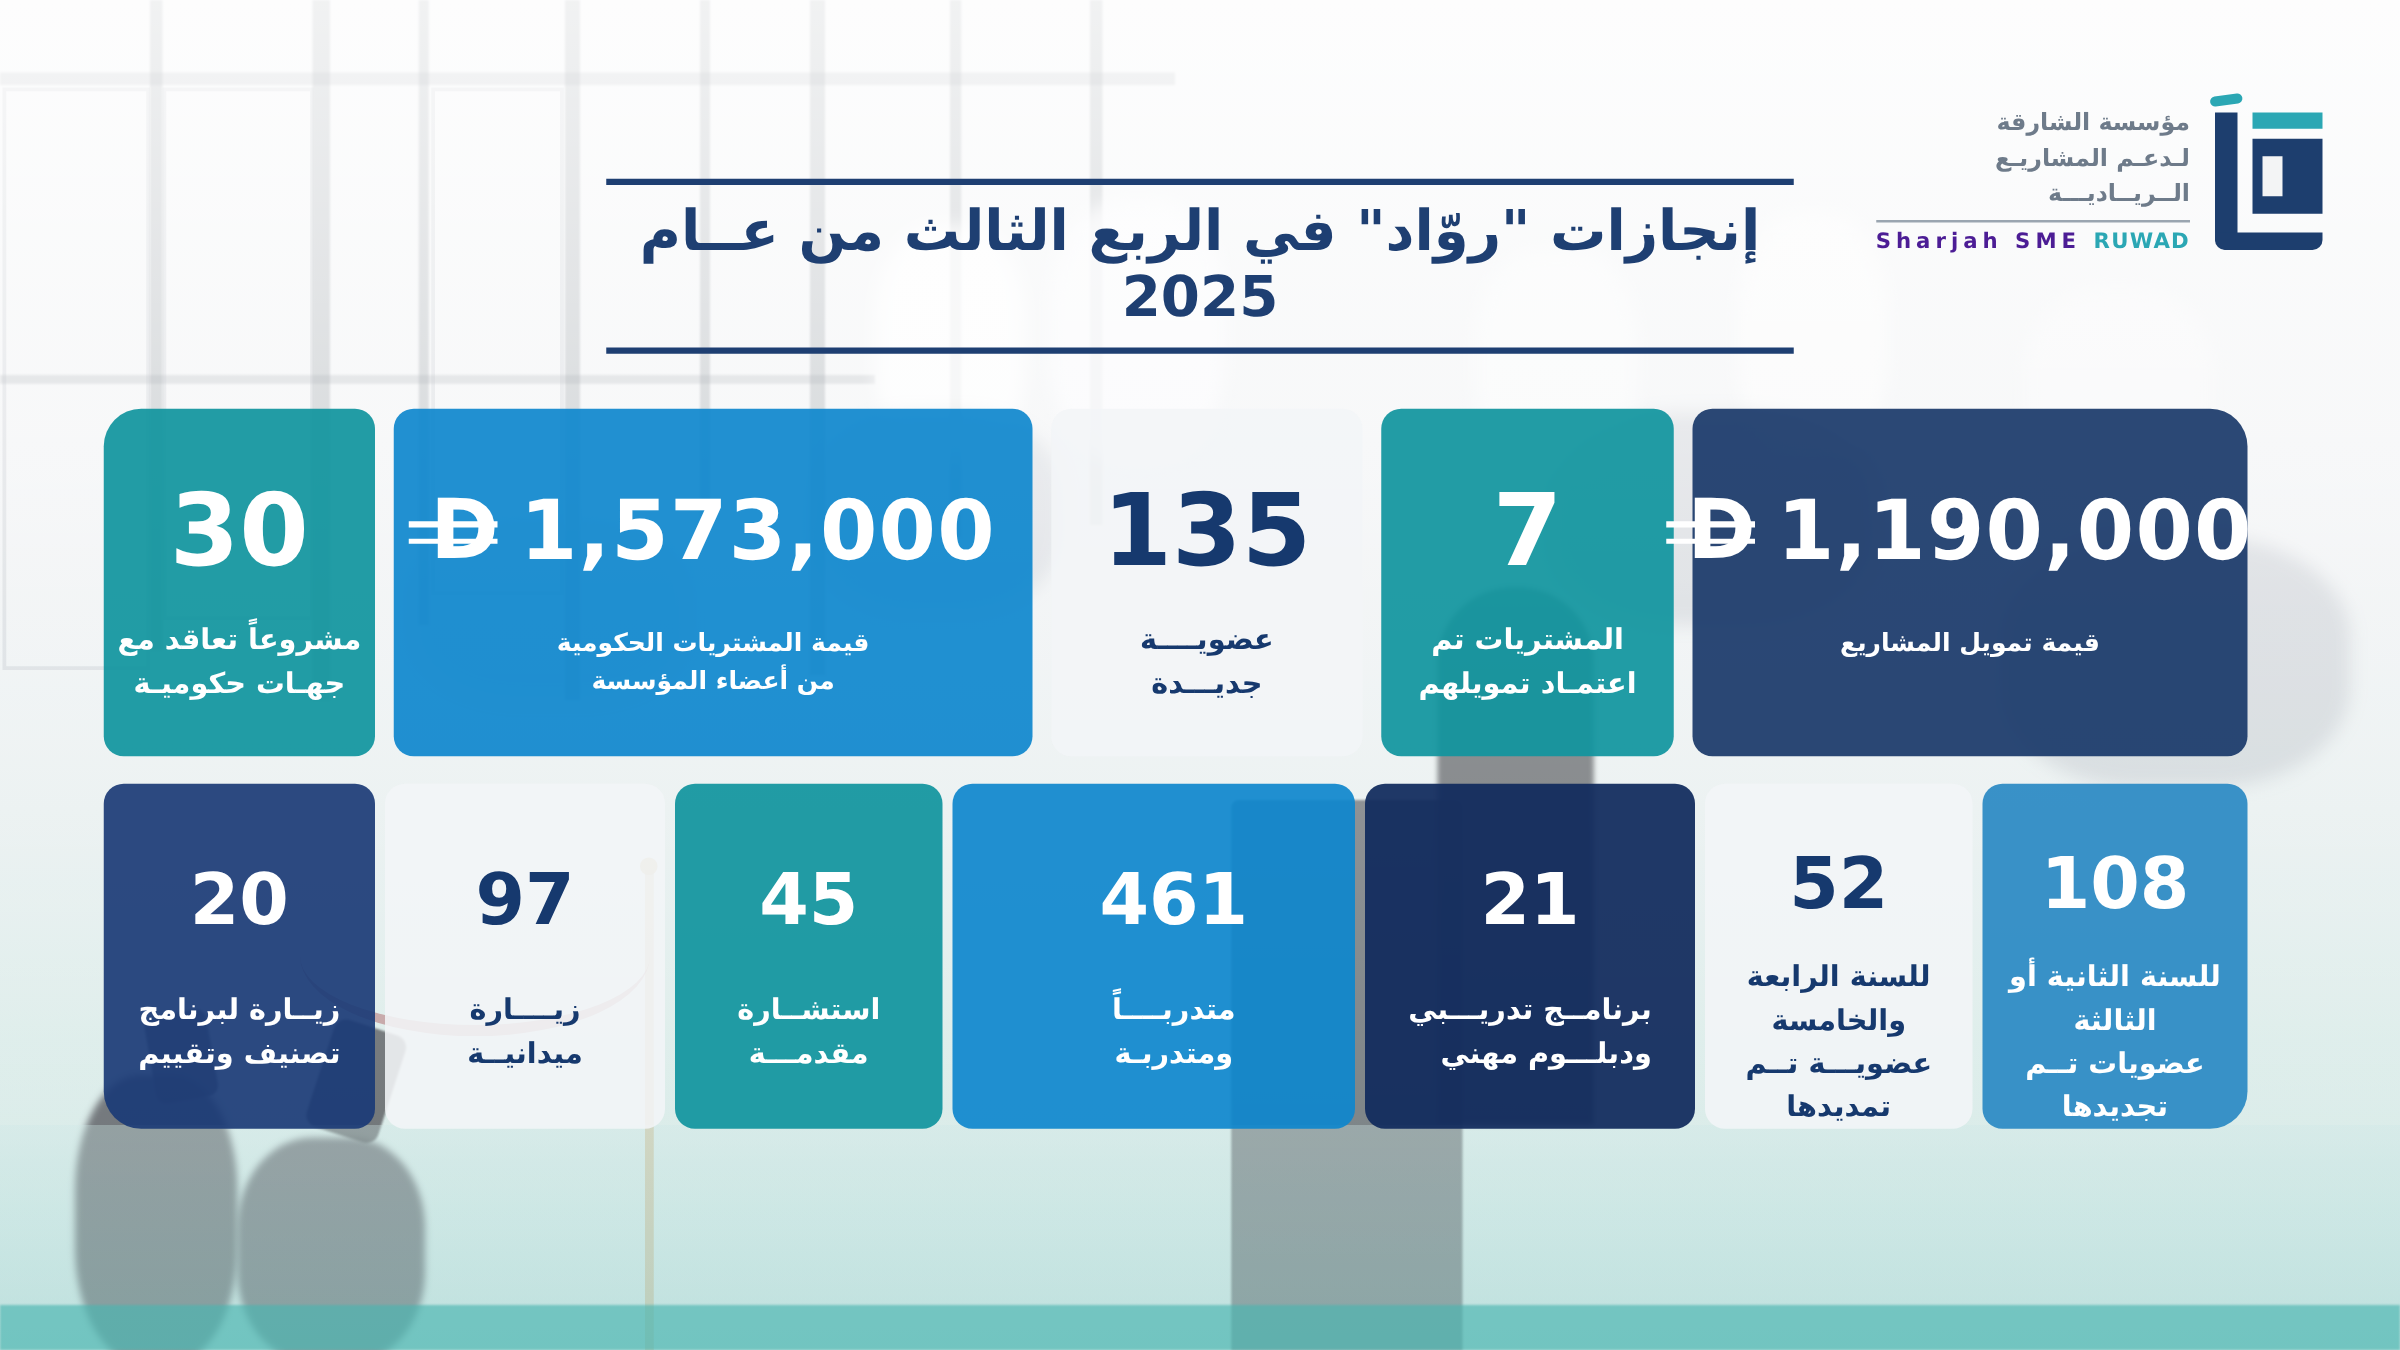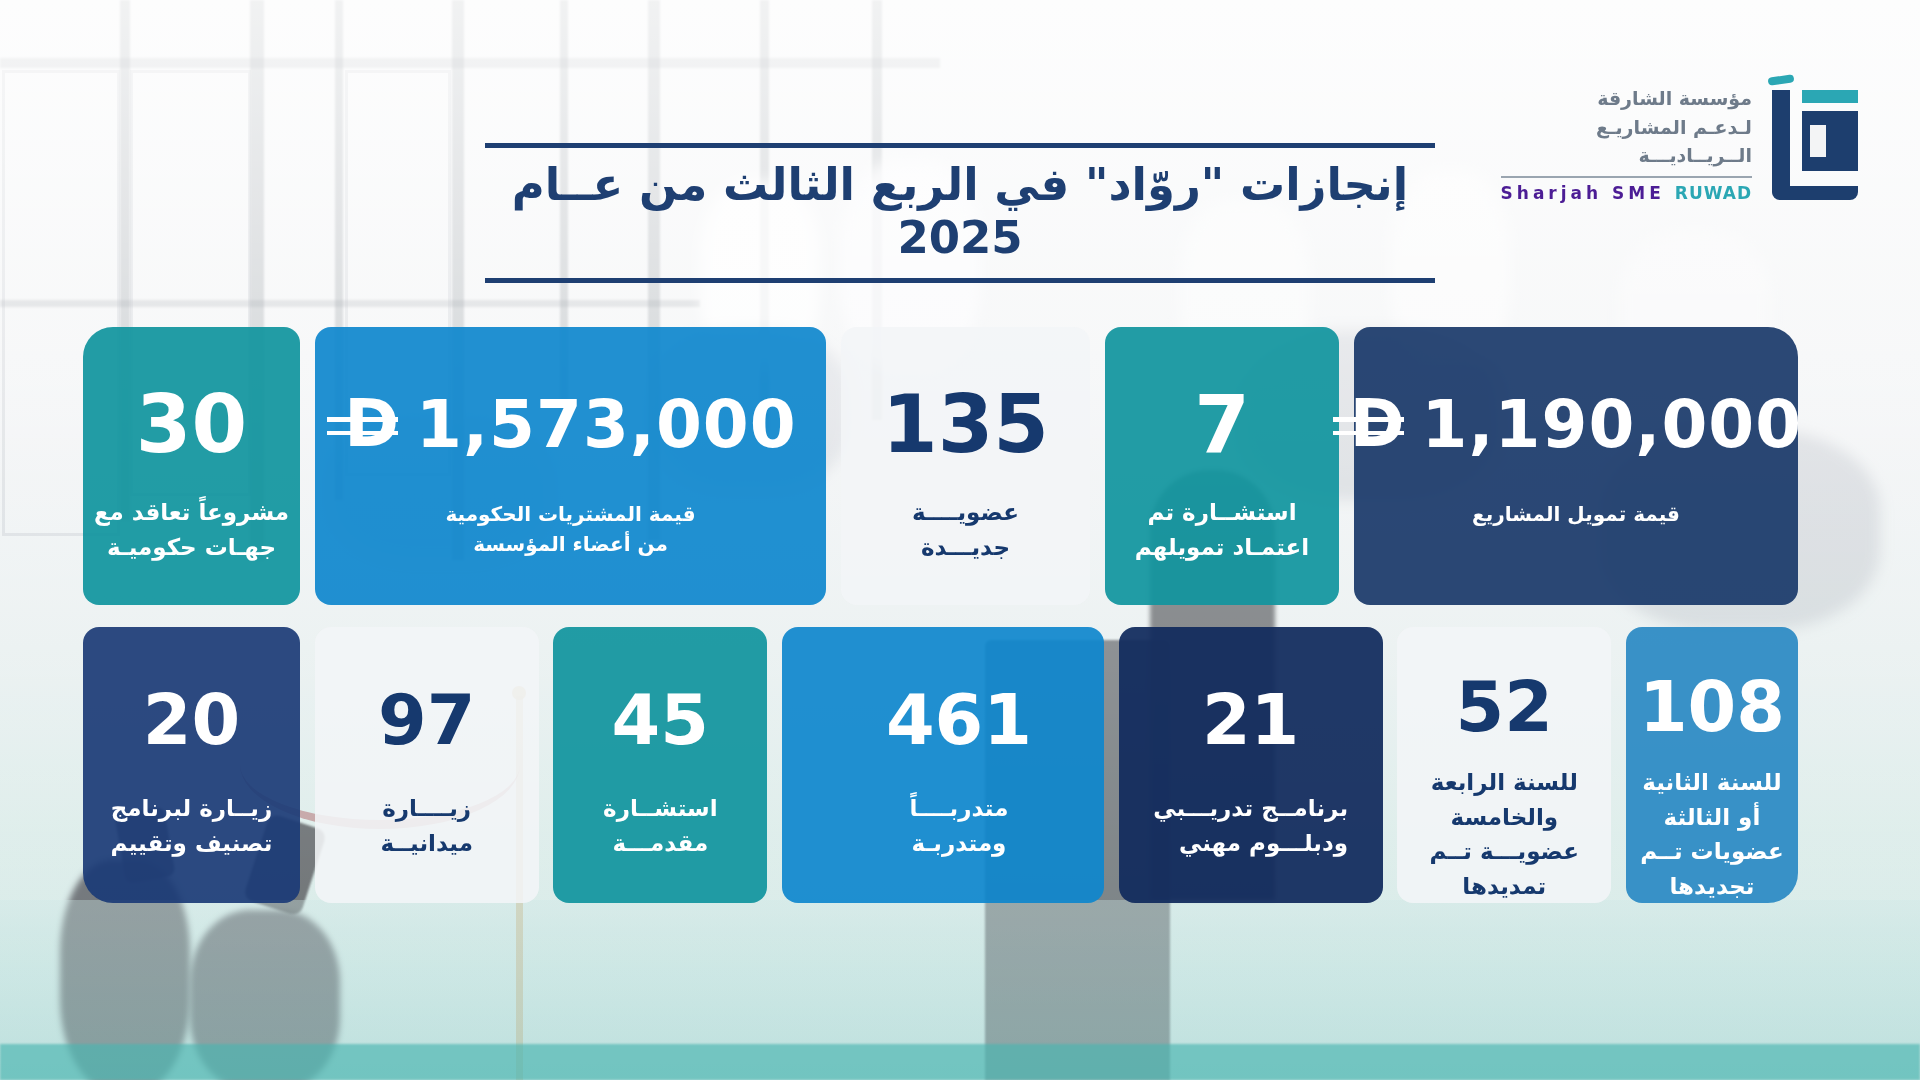--- a/index.html
+++ b/index.html
@@ -42,39 +42,39 @@
   .m-tilde{top:-8px;left:2px;width:26px;height:8px;background:#2BA7B4;border-radius:4px;transform:rotate(-8deg);}
   
   .row{position:absolute;left:83px;width:1715px;display:flex;justify-content:space-between;}
   .row-top{top:327px;height:278px;}
   .row-bottom{top:627px;height:276px;}
   .card{border-radius:16px;display:flex;flex-direction:column;align-items:center;
     color:#fff;text-align:center;}
   .card .num{height:118px;display:flex;align-items:center;justify-content:center;
     font-weight:bold;font-size:80px;font-family:"DejaVu Sans",sans-serif;}
   .row-top .num{margin-top:38px;}
-  .row-bottom .num{margin-top:34px;font-size:70px;}
+  .row-bottom .num{margin-top:34px;font-size:57px;}
   .card .money{font-size:66px;letter-spacing:1px;display:flex;align-items:center;gap:16px;}
   .labels{margin-top:12px;direction:rtl;font-weight:bold;font-size:23px;line-height:1.5;padding:0 10px;}
   .labels span{display:block;}
   .labels span:empty{display:none;}
   .wide .labels{font-size:20px;margin-top:16px;}
   
   .t-teal {background:rgba(17,148,158,.93);}
   .t-azure{background:rgba(14,135,205,.92);}
   .t-navy {background:rgba(22,54,103,.91);}
   .t-royal{background:rgba(27,59,118,.92);}
   .t-dark {background:rgba(18,44,94,.94);}
   .t-blue {background:rgba(43,138,196,.93);}
   .t-light{background:rgba(243,245,247,.88);color:#16396E;}
   
   .ct1{width:217px;} .ct2{width:511px;} .ct3{width:249px;} .ct4{width:234px;} .ct5{width:444px;}
   
   .cb1{width:217px;} .cb2{width:224px;} .cb3{width:214px;} .cb4{width:290px;padding-left:32px;}
-  .cb5{width:264px;text-align:right;} .cb6{width:214px;} .cb7{width:172px;}
+  .cb5{width:264px;text-align:right;} .cb6{width:214px;} .cb7{width:212px;}
   
   .ct1{border-top-left-radius:30px;} .ct5{border-top-right-radius:30px;}
   .cb1{border-bottom-left-radius:30px;} .cb7{border-bottom-right-radius:30px;}
   
   .dh{position:relative;display:inline-block;line-height:1;}
   .dh::before,.dh::after{content:"";position:absolute;left:-0.26em;width:1.08em;height:0.07em;background:currentColor;}
   .dh::before{top:0.40em;}
   .dh::after{top:0.60em;}
 </style>
 </head>
@@ -172,21 +172,21 @@
   <div class="card t-light ct3">
     <div class="num">135</div>
     <div class="labels">
       <span>عضويــــة</span>
       <span>جديـــدة</span>
     </div>
   </div>
   <div class="card t-teal ct4">
     <div class="num">7</div>
     <div class="labels">
-      <span>استشــارة تم</span>
+      <span>المشتريات تم</span>
       <span>اعتمـاد تمويلهم</span>
     </div>
   </div>
   <div class="card t-navy ct5 wide">
     <div class="num money">
       <span class="dh">D</span>
       <span>1,190,000</span>
     </div>
     <div class="labels">
       <span>قيمة تمويل المشاريع</span>

